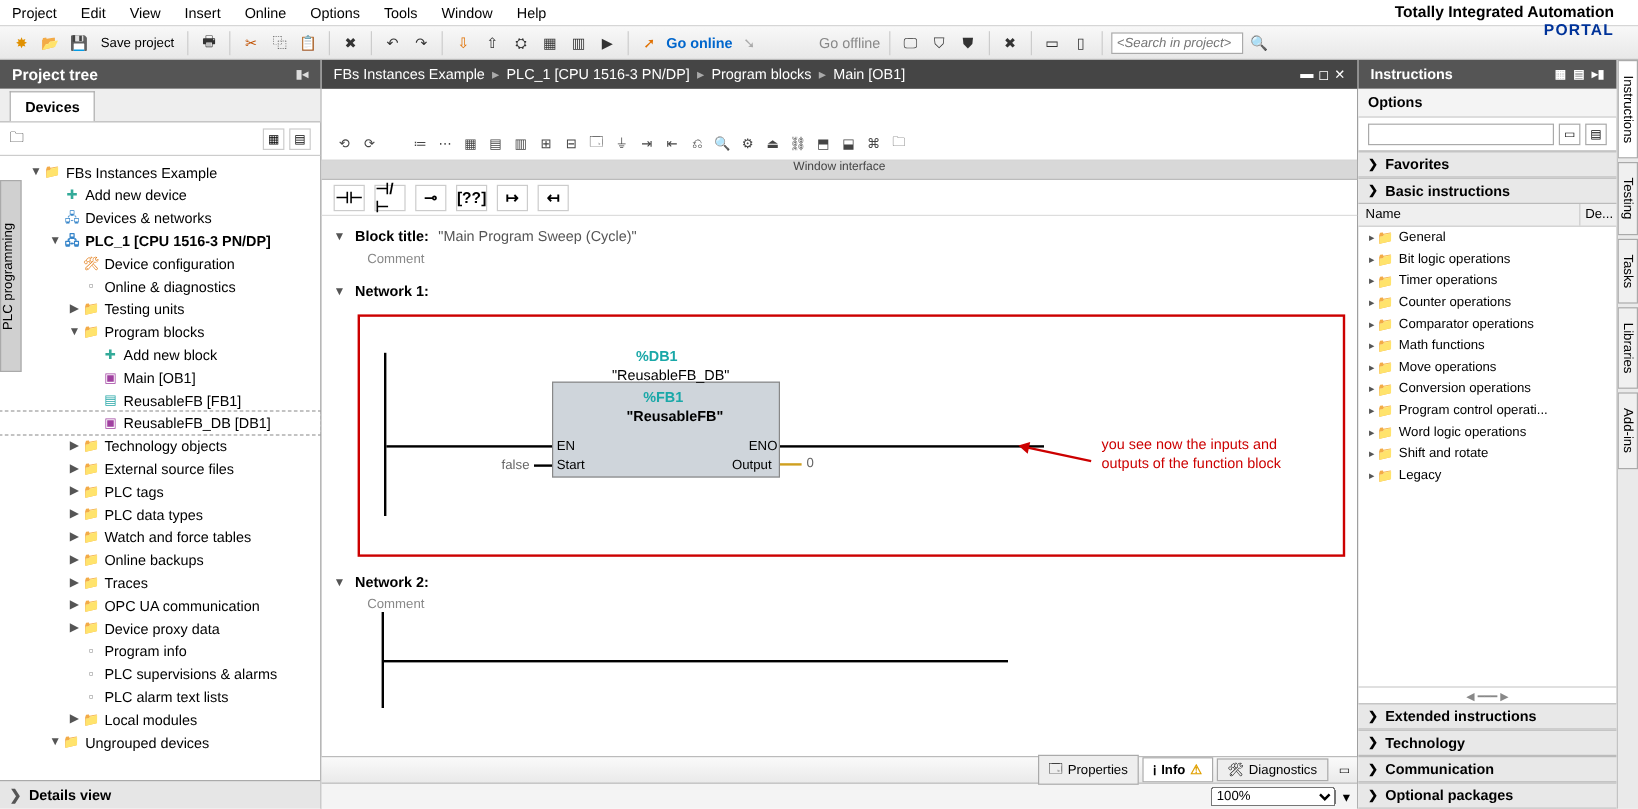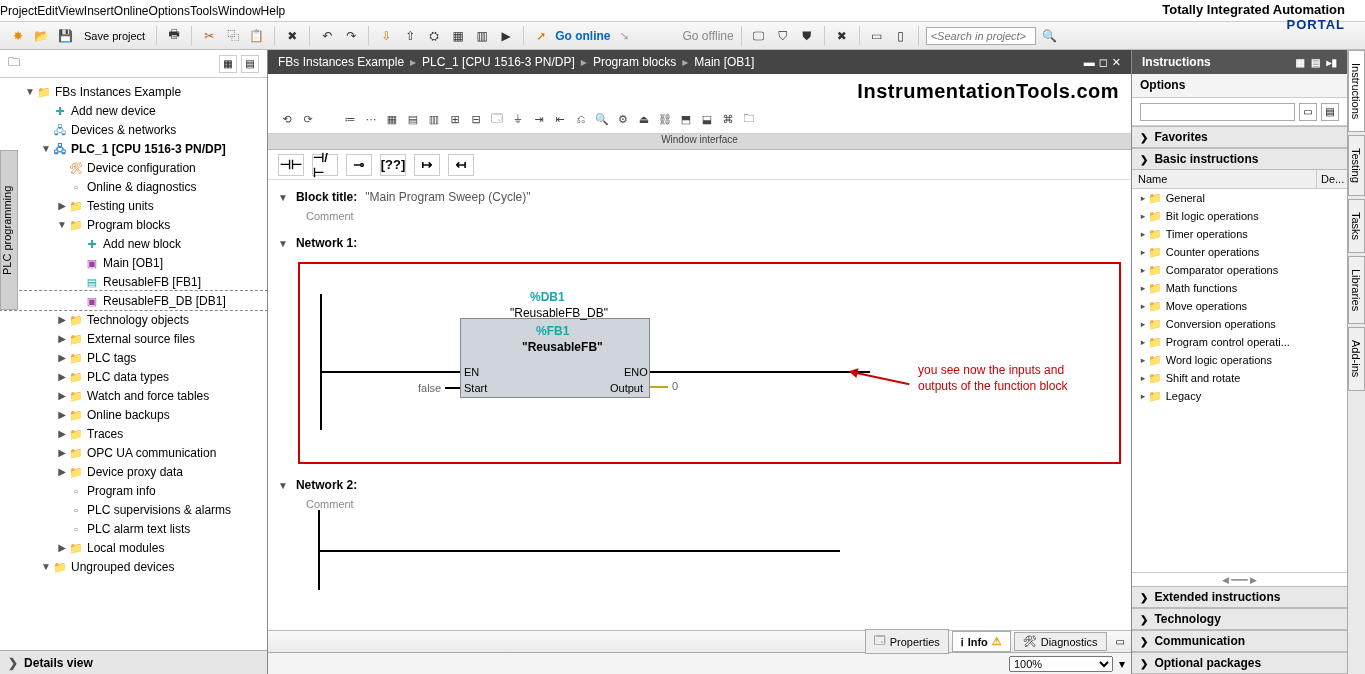--- a/index.html
+++ b/index.html
@@ -1,18 +1,18 @@
 <!DOCTYPE html>
 <html><head>
 <meta charset="utf-8">
 <style>
 * { margin: 0; padding: 0; box-sizing: border-box; font-family: "Segoe UI", Tahoma, sans-serif; }
 body { width: 1365px; height: 674px; background: #f0f0f0; overflow: hidden; font-size: 12px; color: #000; }
 
-.menubar { height: 22px; background: #fff; border-bottom: 1px solid #ccc; display: flex; align-items: center; }
+.menubar { height: 22px; background: #fff; border-bottom: 1px solid #ccc; display: flex; align-items: center; padding-left: 10px; gap: 20px; }
 .menubar span { cursor: pointer; }
 .branding { position: absolute; right: 20px; top: 2px; text-align: right; font-size: 13px; }
 .branding .line1 { font-weight: bold; }
 .branding .line2 { letter-spacing: 1px; color: #003399; font-weight: bold; }
 
 .toolbar { height: 28px; background: linear-gradient(#f8f8f8,#e8e8e8); border-bottom: 1px solid #bbb; display: flex; align-items: center; padding: 0 8px; gap: 4px; }
 .toolbar .tbtn { width: 20px; height: 20px; display: inline-flex; align-items: center; justify-content: center; font-size: 12px; color: #333; }
 .toolbar .sep { width: 1px; height: 20px; background: #ccc; margin: 0 3px; }
 .toolbar .lbl { font-size: 11px; padding: 0 4px; }
 .toolbar .golink { color: #0066cc; font-weight: bold; cursor: pointer; }
@@ -187,20 +187,29 @@
   <span class="tbtn">▯</span>
   <span class="sep"></span>
   <input class="search" placeholder="&lt;Search in project&gt;" style="">
   <span class="tbtn">🔍</span>
 </div>
 
 <div class="layout">
 
   <div class="leftpane">
     <div class="sidetab-left">PLC programming</div>
+    <div class="panetitle">
+      <span>Project tree</span>
+      <span class="ticons">
+          <span>▮◂</span>
+        </span>
+    </div>
+    <div class="tabbar">
+      <div class="tab">Devices</div>
+    </div>
     <div class="tabtoolbar">
       <span class="tbtn">🗀</span>
       <div class="rbtns">
         <span>▦</span>
         <span>▤</span>
       </div>
     </div>
     <div class="tree" id="tree">
         <div class="tree-row" style="padding-left: 24px;">
           <span class="exp">▼</span>
@@ -347,21 +356,20 @@
         <span class="bsep">▸</span>
       <span>Program blocks</span>
         <span class="bsep">▸</span>
       <span>Main [OB1]</span>
       <span class="wicons">
         <span>▬</span>
         <span>◻</span>
         <span>✕</span>
       </span>
     </div>
-    <div class="watermark">InstrumentationTools.com</div>
 
     <div class="editor-toolbar">
       <span>⟲</span>
         <span>⟳</span>
       <span class="sep"></span>
       <span>≔</span>
         <span>⋯</span>
       <span>▦</span>
         <span>▤</span>
       <span>▥</span>

